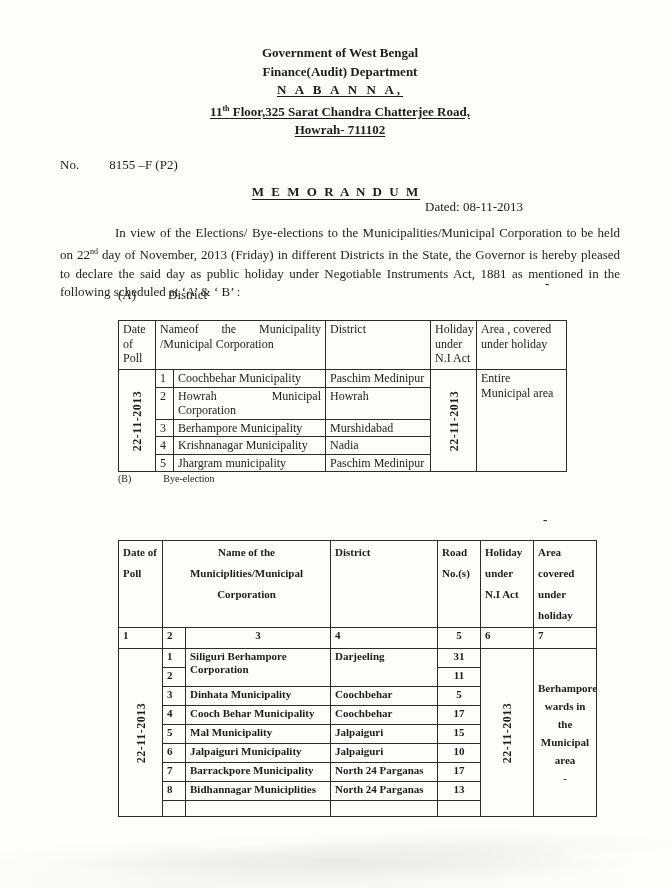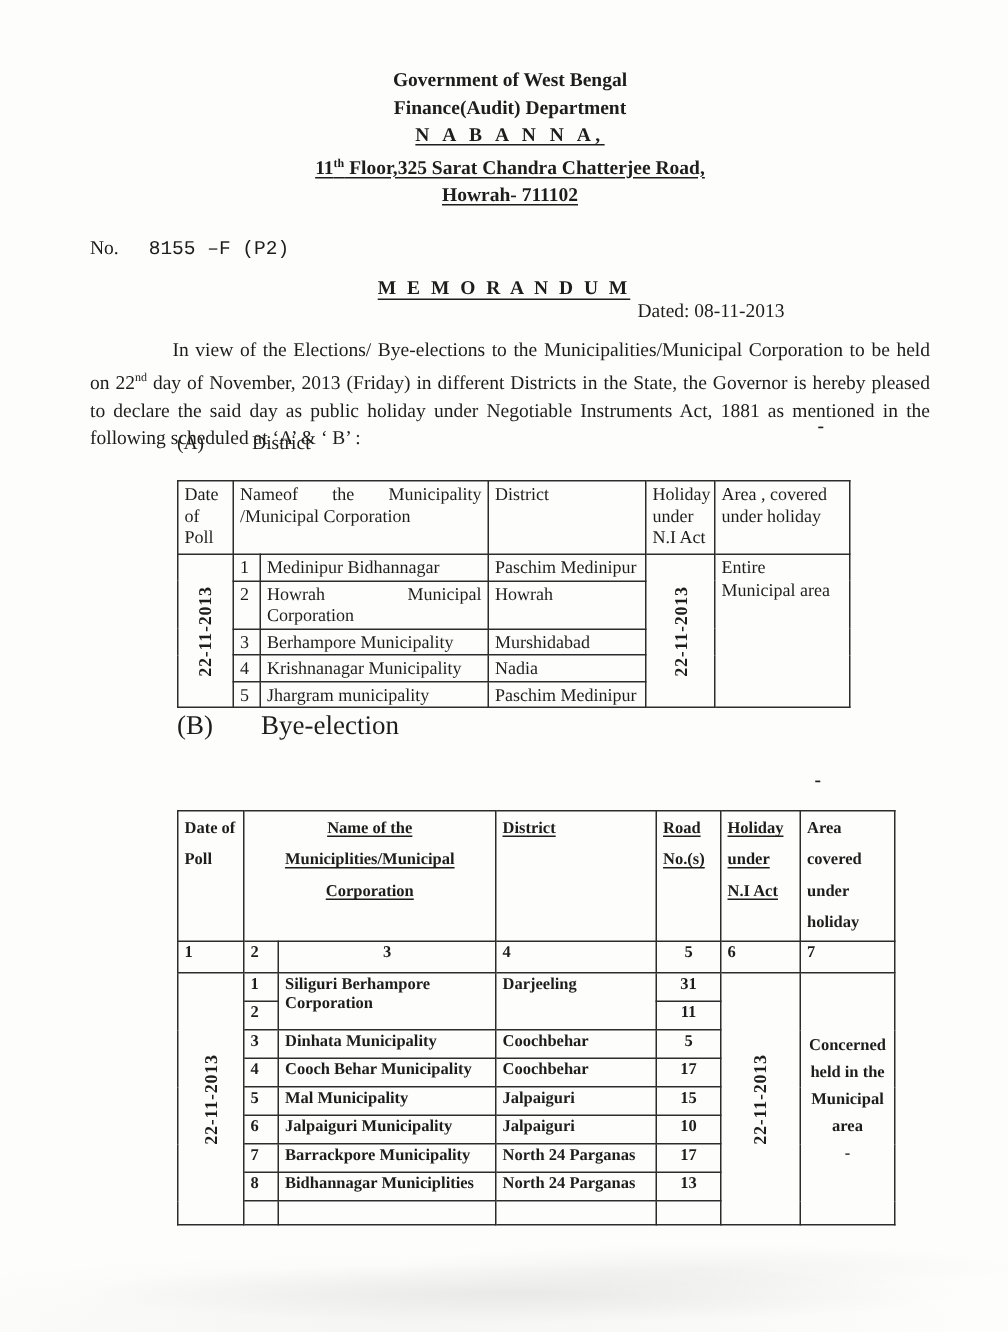--- a/index.html
+++ b/index.html
@@ -21,54 +21,54 @@
   .hdr{
     position:absolute;top:44px;left:0;right:0;
     text-align:center;line-height:18.5px;font-size:13px;
     transform:translateX(4px);
   }
   .hdr .b{font-weight:bold;}
   .hdr .u{text-decoration:underline;text-underline-offset:2px;}
   .hdr .sp{letter-spacing:3px;}
   sup{font-size:8px;}
   .refline{position:absolute;top:157px;left:60px;font-size:13px;}
-  .refline .no-val{margin-left:20px;font-family:Liberation Mono, monospace;}
+  .refline .no-val{margin-left:30px;}
   .dated{position:absolute;top:155px;left:425px;font-size:13px;margin-top:44px;}
   .memo{
     position:absolute;top:184px;left:0;right:0;text-align:center;
     font-size:13px;font-weight:bold;letter-spacing:2px;
     text-decoration:underline;text-underline-offset:3px;
   }
   .para{
     position:absolute;top:211px;left:60px;width:560px;
     font-size:13px;line-height:18.6px;text-align:justify;text-indent:55px;
   }
   .seca{position:absolute;top:287px;left:118px;font-size:13px;}
-  .secb{position:absolute;top:473px;left:118px;font-size:18px;}
+  .secb{position:absolute;top:473px;left:118px;font-size:10px;}
   .sec-title{margin-left:32px;}
   .dash1{position:absolute;top:276px;left:545px;font-size:13px;font-weight:bold;}
   .dash2{position:absolute;top:512px;left:543px;font-size:13px;font-weight:bold;}
 
   table{border-collapse:collapse;position:absolute;table-layout:fixed;}
   td,th{border:1.4px solid #2c2c2c;padding:1px 4px;vertical-align:top;font-weight:normal;text-align:left;overflow:hidden;}
   .ta{top:320px;left:118px;width:448px;font-size:12px;line-height:14.5px;}
   .ta th{height:46px;}
   .ta .just{text-align:justify;margin-top:24px;}
   .ta td{height:14px;}
   .rotcell{position:relative;}
   .rotcell span{
     position:absolute;left:50%;top:50%;
     transform:translate(-50%,-50%) rotate(-90deg);
     white-space:nowrap;font-weight:bold;font-size:12px;letter-spacing:0.5px;
   }
   .ctr{text-align:center;}
   .tb{top:540px;left:118px;width:478px;font-size:11px;line-height:13px;}
   .tb th,.tb td{font-weight:bold;}
   .tb th{height:84px;line-height:21px;}
-  .tb .hu{text-decoration:underline;text-underline-offset:2px;}
+  .tb .hu{text-underline-offset:2px;}
   .tb .numrow td{height:18px;}
   .tb td{height:16px;}
   .tb .areacell{vertical-align:middle;text-align:center;line-height:18px;}
   .spacer td{height:13px;border-top:none;}
   .nb{border-top:1px solid #2c2c2c;}
 </style>
 </head>
 <body>
 
 <div class="page">
@@ -110,21 +110,21 @@
       <th colspan="2" class="just">Nameof the Municipality /Municipal Corporation</th>
       <th>District</th>
       <th>Holiday under N.I Act</th>
       <th>Area , covered under holiday</th>
     </tr>
     <tr>
       <td rowspan="5" class="rotcell">
             <span>22-11-2013</span>
           </td>
       <td>1</td>
-      <td>Medinipur Bidhannagar</td>
+      <td>Coochbehar Municipality</td>
       <td>Paschim Medinipur</td>
       <td rowspan="5" class="rotcell">
             <span>22-11-2013</span>
           </td>
       <td rowspan="5">Entire Municipal area</td>
     </tr>
     <tr>
       <td>2</td>
       <td class="just" style="height:28px">Howrah Municipal Corporation</td>
       <td>Howrah</td>
@@ -184,21 +184,21 @@
       <td rowspan="9" class="rotcell">
             <span>22-11-2013</span>
           </td>
       <td>1</td>
       <td rowspan="2">Siliguri Berhampore Corporation</td>
       <td rowspan="2">Darjeeling</td>
       <td class="ctr">31</td>
       <td rowspan="9" class="rotcell">
             <span>22-11-2013</span>
           </td>
-      <td rowspan="9" class="areacell"><span>Concerned held in the Municipal area</span><br><span>-</span></td>
+      <td rowspan="9" class="areacell"><span>Berhampore wards in the Municipal area</span><br><span>-</span></td>
     </tr>
     <tr>
       <td>2</td>
       <td class="ctr">11</td>
     </tr>
     <tr>
       <td>3</td>
       <td>Dinhata Municipality</td>
       <td>Coochbehar</td>
       <td class="ctr">5</td>

